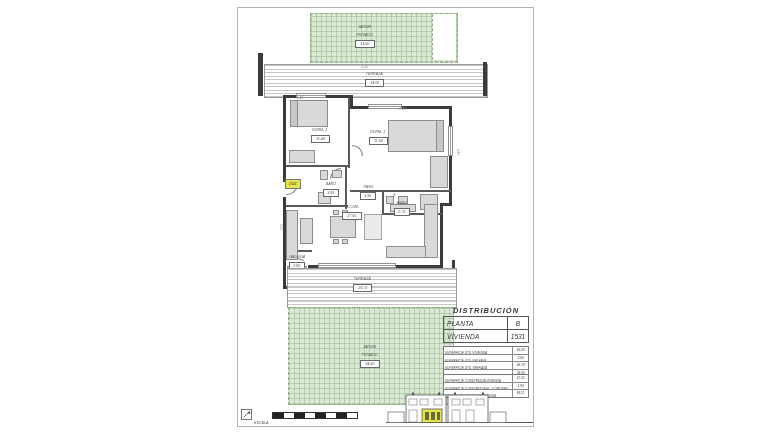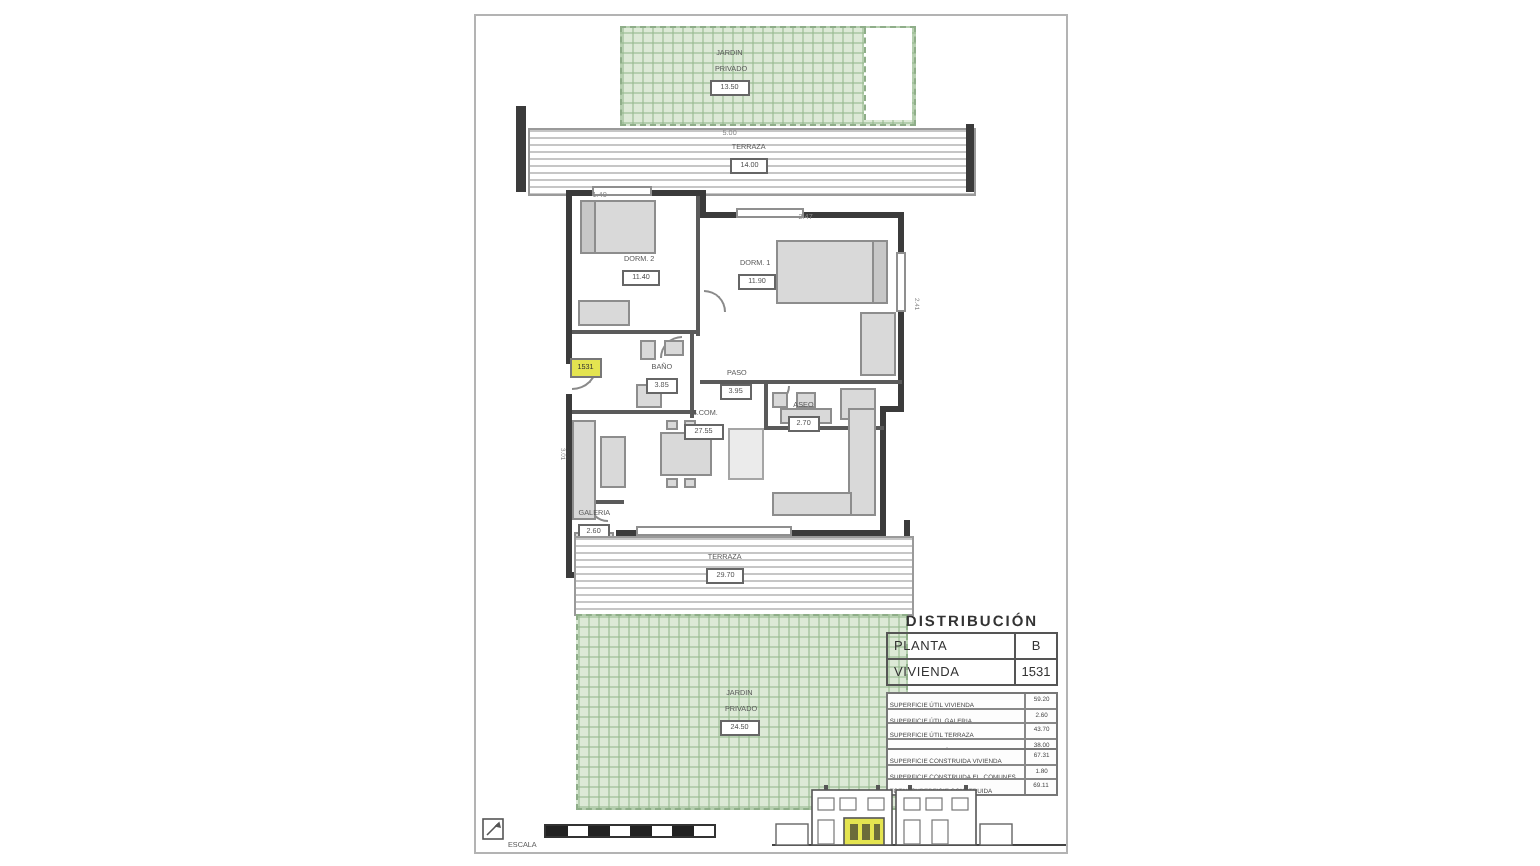--- a/index.html
+++ b/index.html
@@ -1,17 +1,17 @@
 <!DOCTYPE html>
 <html><head>
 <meta charset="utf-8">
 <style>
   html,body{margin:0;padding:0;background:#fff;}
   #canvas{position:relative;width:770px;height:433px;background:#fff;overflow:hidden;
-          font-family:"Liberation Sans", sans-serif;color:#444;}
+          font-family:"Liberation Sans", sans-serif;color:#444;font-style:italic;}
   .abs{position:absolute;}
   .sheet{border:1px solid #b3b3b3;background:#fff;}
   .wall{position:absolute;background:#3b3b3b;}
   .pwall{position:absolute;background:#5a5a5a;}
   .garden{background-color:#dce9d6;
     background-image:
       repeating-linear-gradient(90deg, rgba(150,185,142,.55) 0 1px, transparent 1px 5px),
       repeating-linear-gradient(0deg, rgba(150,185,142,.55) 0 1px, transparent 1px 5px);
     border:1px dashed #8fae89;}
   .hatch{background-color:#fff;

